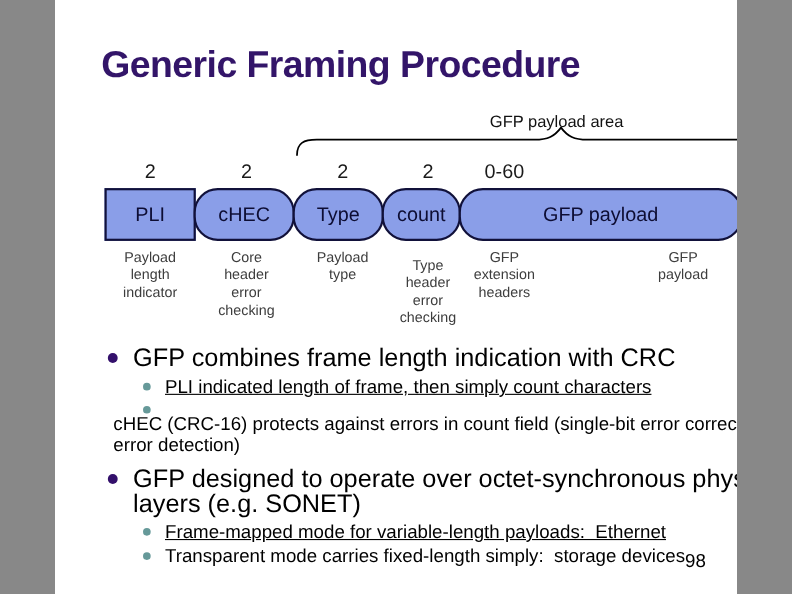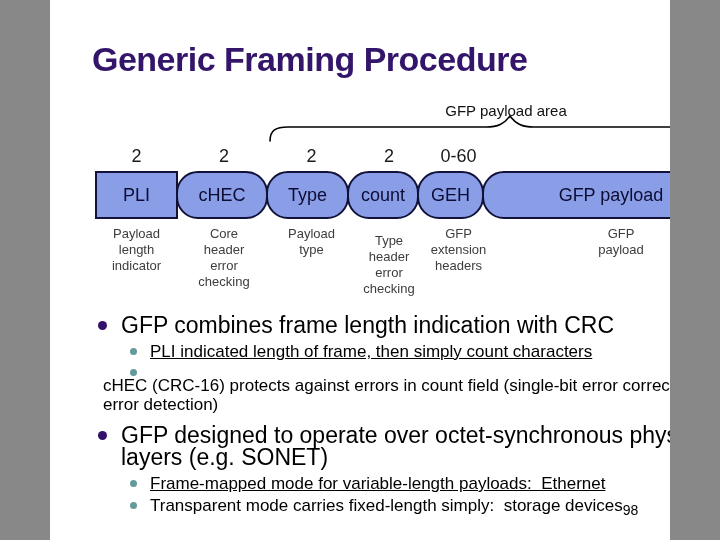--- a/index.html
+++ b/index.html
@@ -45,21 +45,21 @@
   .marker { flex:0 0 auto; border-radius:50%; }
   .m1 { width:9px; height:9px; background:#33106b; margin:7px 0 0 8px; }
   .m2 { width:7px; height:7px; background:#669999; margin:6px 0 0 40px; }
   .btext { white-space:pre-wrap; color:#000; }
   .t1 { font-size:23px; line-height:22px; margin-left:14px; }
   .t2 { font-size:17px; line-height:19px; margin-left:13px; }
   .gap-s { margin-top:6px;text-decoration:underline; }
   .gap-xs { margin-top:2px;flex-direction:column; }
   .gap-m { margin-top:10px; }
   .gap-b { margin-top:3px; }
-  .slidenum { font-size:14px; color:#000; position:relative; top:4px;margin-top:48px; }
+  .slidenum { font-size:17px; color:#000; position:relative; top:4px;margin-top:48px; }
 </style>
 </head>
 <body>
 
 <div class="slide">
 
   <div class="title">Generic Framing Procedure</div>
 
   <div class="vline"></div>
   <div id="dots">
@@ -109,21 +109,20 @@
     <div class="ncell" style="width:72px">2</div>
     <div class="ncell" style="width:67px">0-60</div>
     <div class="ncell" style="width:258px"></div>
   </div>
 
   <div class="row table-row">
     <div class="tcell" style="width:79px">PLI</div>
     <div class="tcell" style="width:88px">cHEC</div>
     <div class="tcell" style="width:79px">Type</div>
     <div class="tcell" style="width:68px">count</div>
-    <div class="tcell" style="width:63px">GEH</div>
     <div class="tcell" style="width:254px">GFP payload</div>
   </div>
 
   <div class="row desc-row">
     <div class="dcell" style="width:83px">Payload
 length
 indicator</div>
     <div class="dcell" style="width:92px">Core
 header
 error

